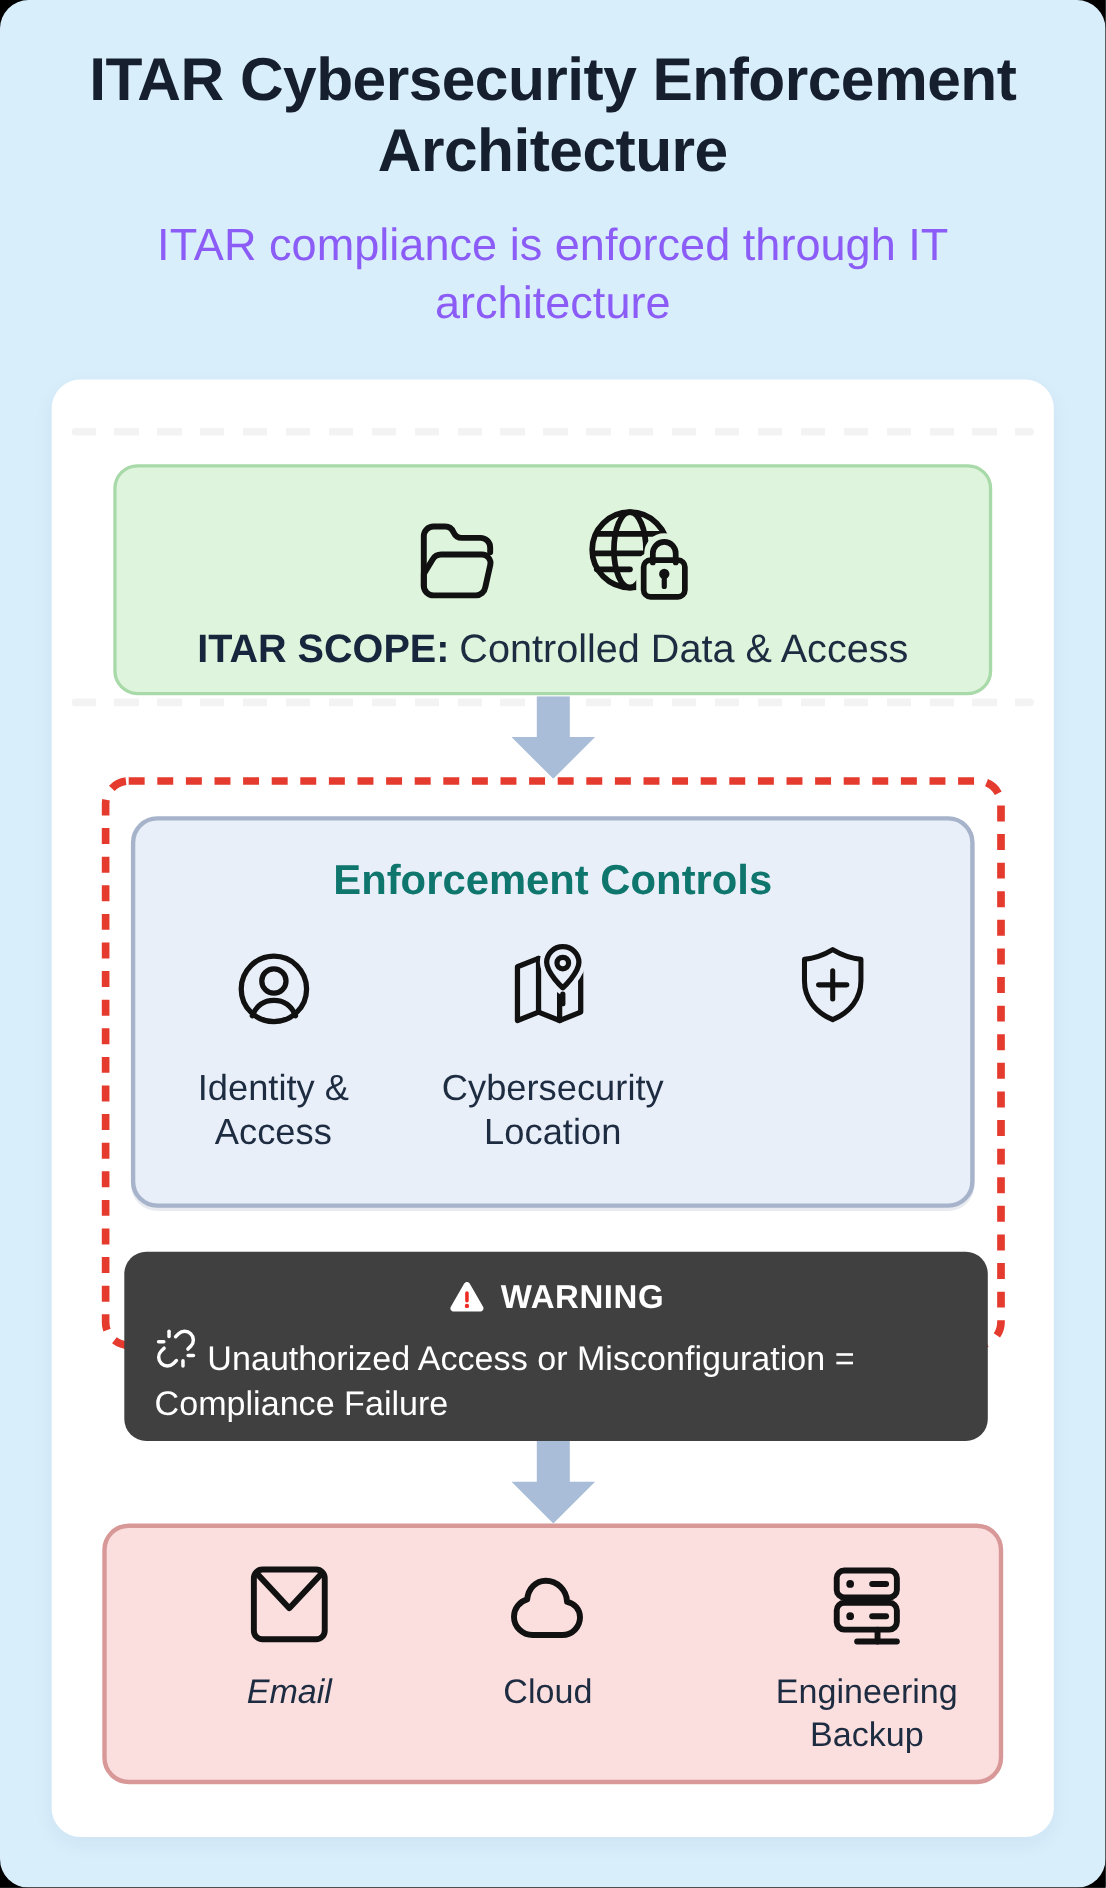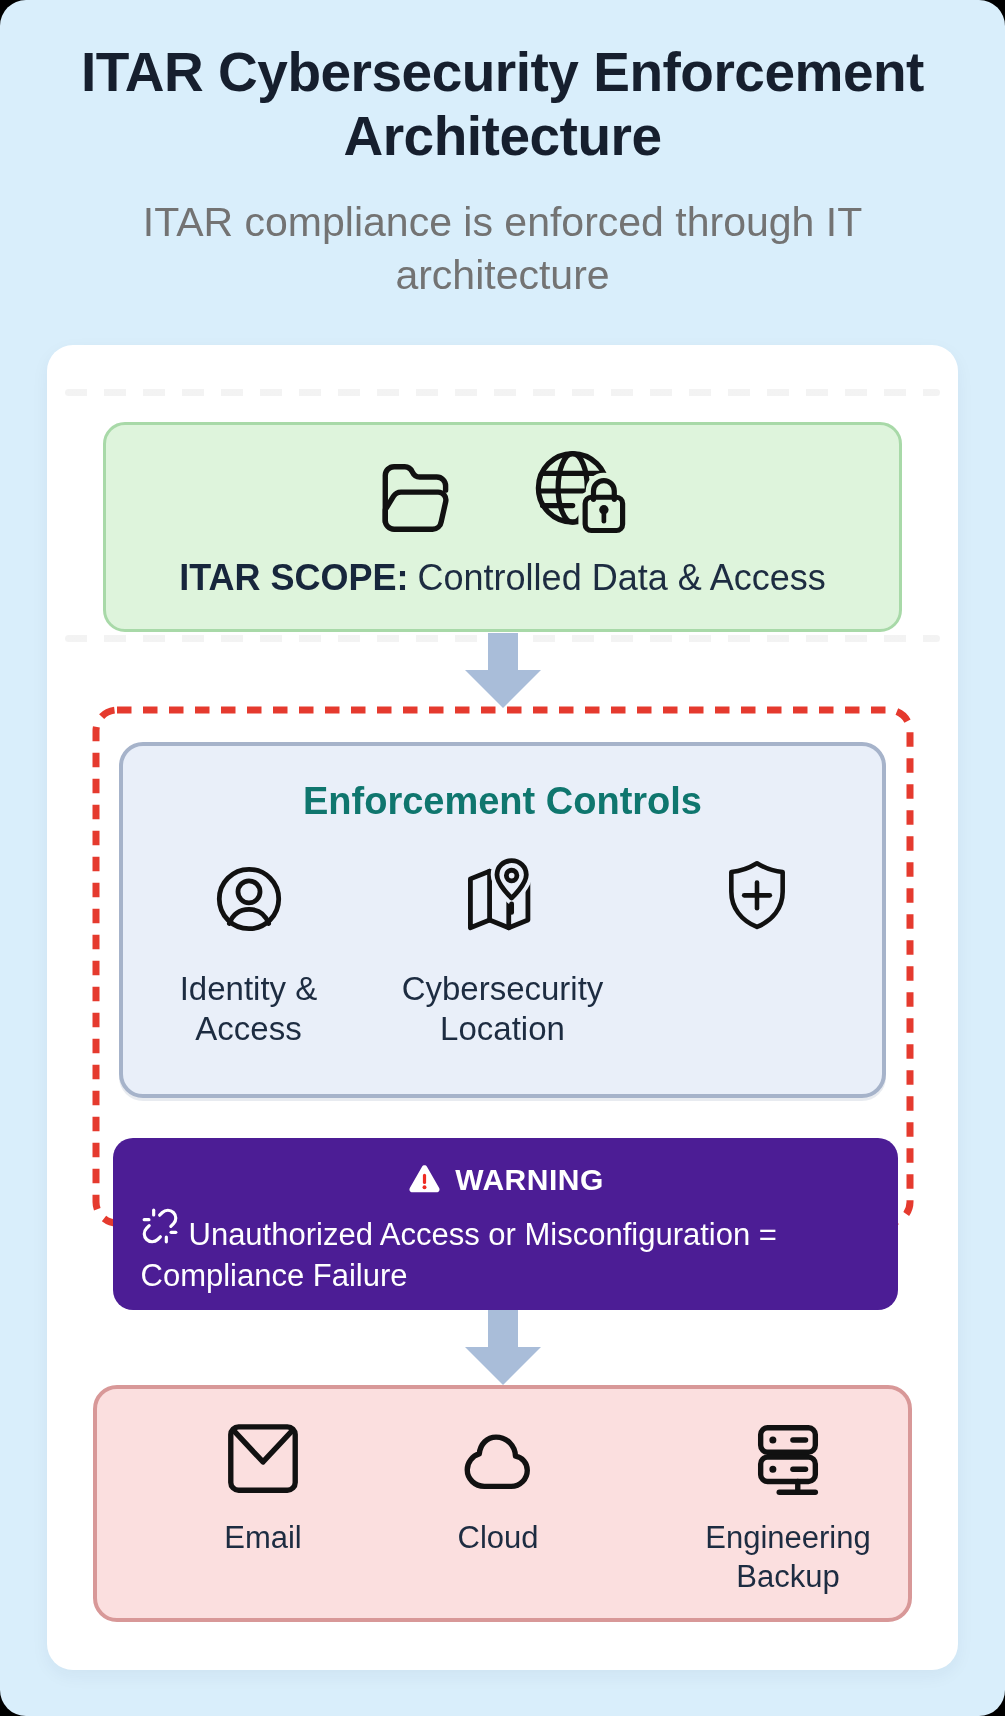--- a/index.html
+++ b/index.html
@@ -2,63 +2,63 @@
 <html><head>
 <meta charset="utf-8">
 <style>
   html,body{margin:0;padding:0;background:#000;}
   .frame{position:relative;width:1005px;height:1716px;background:#000;font-family:"Liberation Sans","DejaVu Sans",sans-serif;}
   .canvas{position:absolute;inset:0;background:#d9eefb;border-radius:26px;overflow:hidden;}
 
   .title{position:absolute;top:40px;left:0;width:100%;text-align:center;
          font-size:55px;font-weight:700;color:#161f2e;line-height:1.17;letter-spacing:-0.5px;}
   .subtitle{position:absolute;top:196px;left:0;width:100%;text-align:center;
-         font-size:41px;font-weight:400;color:#737373;line-height:1.3;}
+         font-size:41px;font-weight:400;color:#8b5cf6;line-height:1.3;}
 
   .card{position:absolute;left:47px;top:345px;width:911px;height:1325px;background:#ffffff;
         border-radius:26px;box-shadow:0 6px 18px rgba(20,40,70,.05);}
 
   .faint-dashes{position:absolute;left:18px;width:875px;height:7px;opacity:.55;border-radius:4px;
         background:repeating-linear-gradient(90deg,#e9e9e9 0 22px,transparent 22px 39px);}
   .fd1{top:44px;} .fd2{top:290px;}
 
   .scope-box{position:absolute;left:56px;top:77px;width:799px;height:210px;box-sizing:border-box;
         background:#def4dc;border:3px solid #a8d9a8;border-radius:22px;
-        display:flex;flex-direction:column;align-items:center;padding-top:14px;}
+        display:flex;flex-direction:column;align-items:center;padding-top:26px;}
   .scope-icons{display:flex;align-items:flex-end;gap:62px;height:102px;}
   .scope-text{margin-top:16px;font-size:36px;color:#1d2c41;}
   .scope-text .b{font-weight:700;color:#17263c;}
   .scope-text .r{margin-left:9px;}
 
   .arrow{position:absolute;left:418px;width:76px;height:75px;}
   .arrow1{top:288px;} .arrow2{top:965px;}
 
   .dashed-overlay{position:absolute;left:45px;top:361px;width:822px;height:521px;pointer-events:none;}
 
   .controls-box{position:absolute;left:72px;top:397px;width:767px;height:356px;box-sizing:border-box;
         background:#e9eff9;border:4px solid #a6b3ca;border-radius:24px;
         box-shadow:0 3px 0 rgba(130,145,170,.18);}
   .controls-title{margin-top:34px;text-align:center;font-size:38px;font-weight:700;color:#0f766e;}
   .controls-row{margin-top:30px;display:flex;justify-content:center;gap:29px;}
   .control-col{width:220px;display:flex;flex-direction:column;align-items:center;}
   .control-col.mid{width:230px;}
   .control-label{margin-top:24px;text-align:center;font-size:33px;color:#1d2c41;line-height:1.2;}
 
   .warning-box{position:absolute;left:66px;top:793px;width:785px;height:172px;box-sizing:border-box;
-        background:#4c1d95;border-radius:20px;display:flex;flex-direction:column;align-items:center;
+        background:#404040;border-radius:20px;display:flex;flex-direction:column;align-items:center;
         padding-top:24px;}
   .warning-head{display:flex;align-items:center;gap:13px;}
   .warning-head .wt{font-size:30px;font-weight:700;color:#ffffff;letter-spacing:.5px;}
   .warning-msg{margin-top:10px;width:730px;text-align:left;font-size:31px;color:#ffffff;line-height:1.32;}
   .warning-msg svg{vertical-align:-9px;margin-right:10px;}
 
   .endpoints-box{position:absolute;left:46px;top:1040px;width:819px;height:237px;box-sizing:border-box;
         background:#fbdfdf;border:4px solid #d89898;border-radius:24px;}
   .ep-col{position:absolute;top:30px;display:flex;flex-direction:column;align-items:center;}
-  .ep-email{left:66px;width:200px;} .ep-cloud{left:301px;width:200px;} .ep-backup{left:561px;width:260px;}
+  .ep-email{left:66px;width:200px;font-style:italic;} .ep-cloud{left:301px;width:200px;} .ep-backup{left:561px;width:260px;}
   .ep-label{margin-top:18px;text-align:center;font-size:31px;color:#1d2c41;line-height:1.25;}
 
   svg{display:block;}
 </style>
 </head>
 <body>
 
 <div class="frame">
   <div class="canvas">
 

